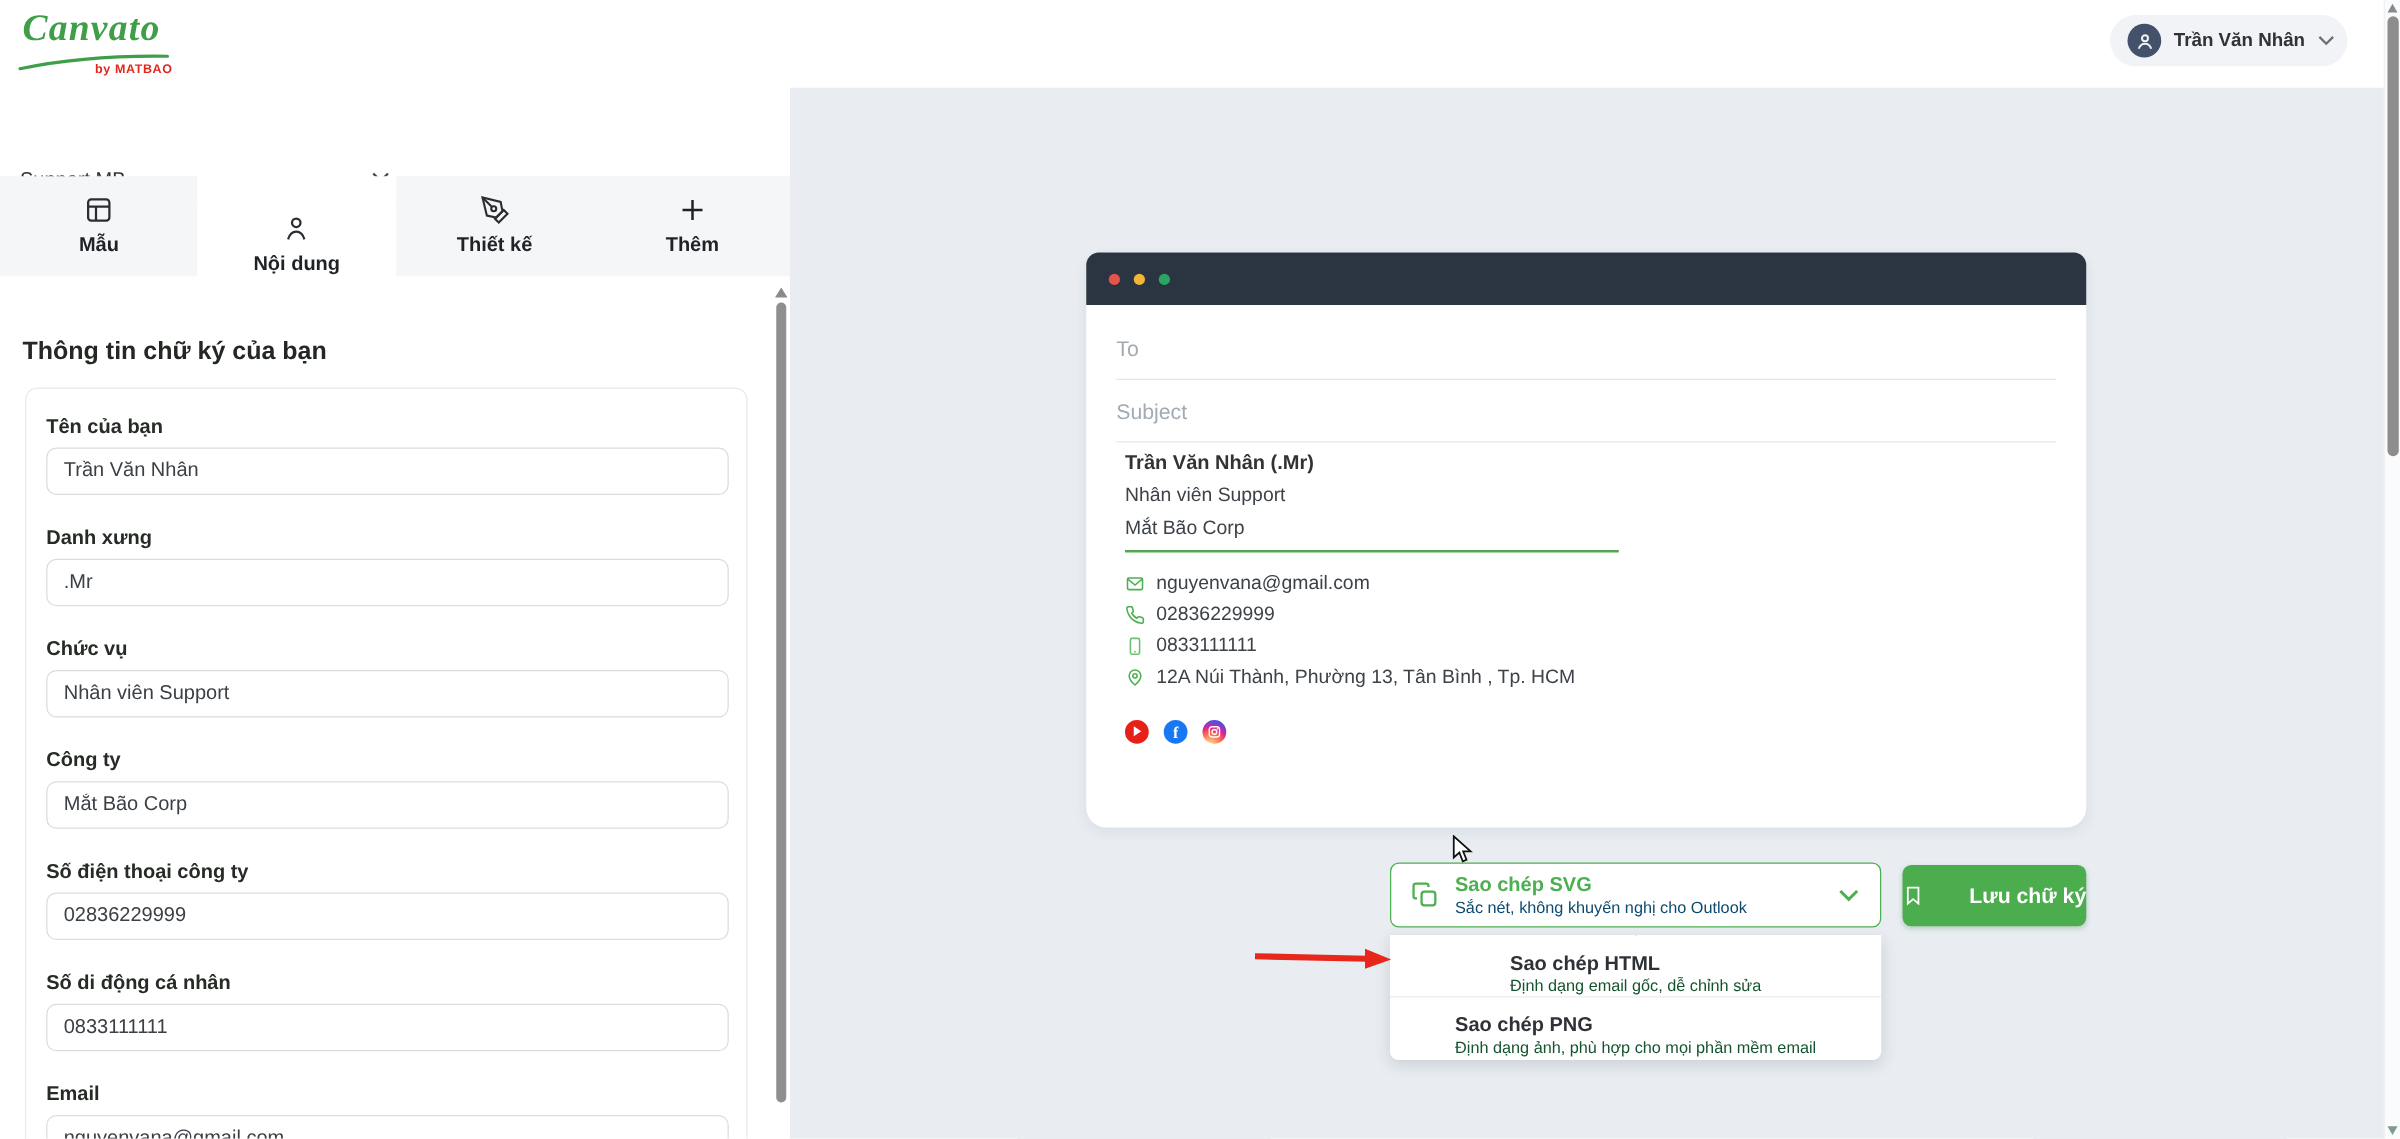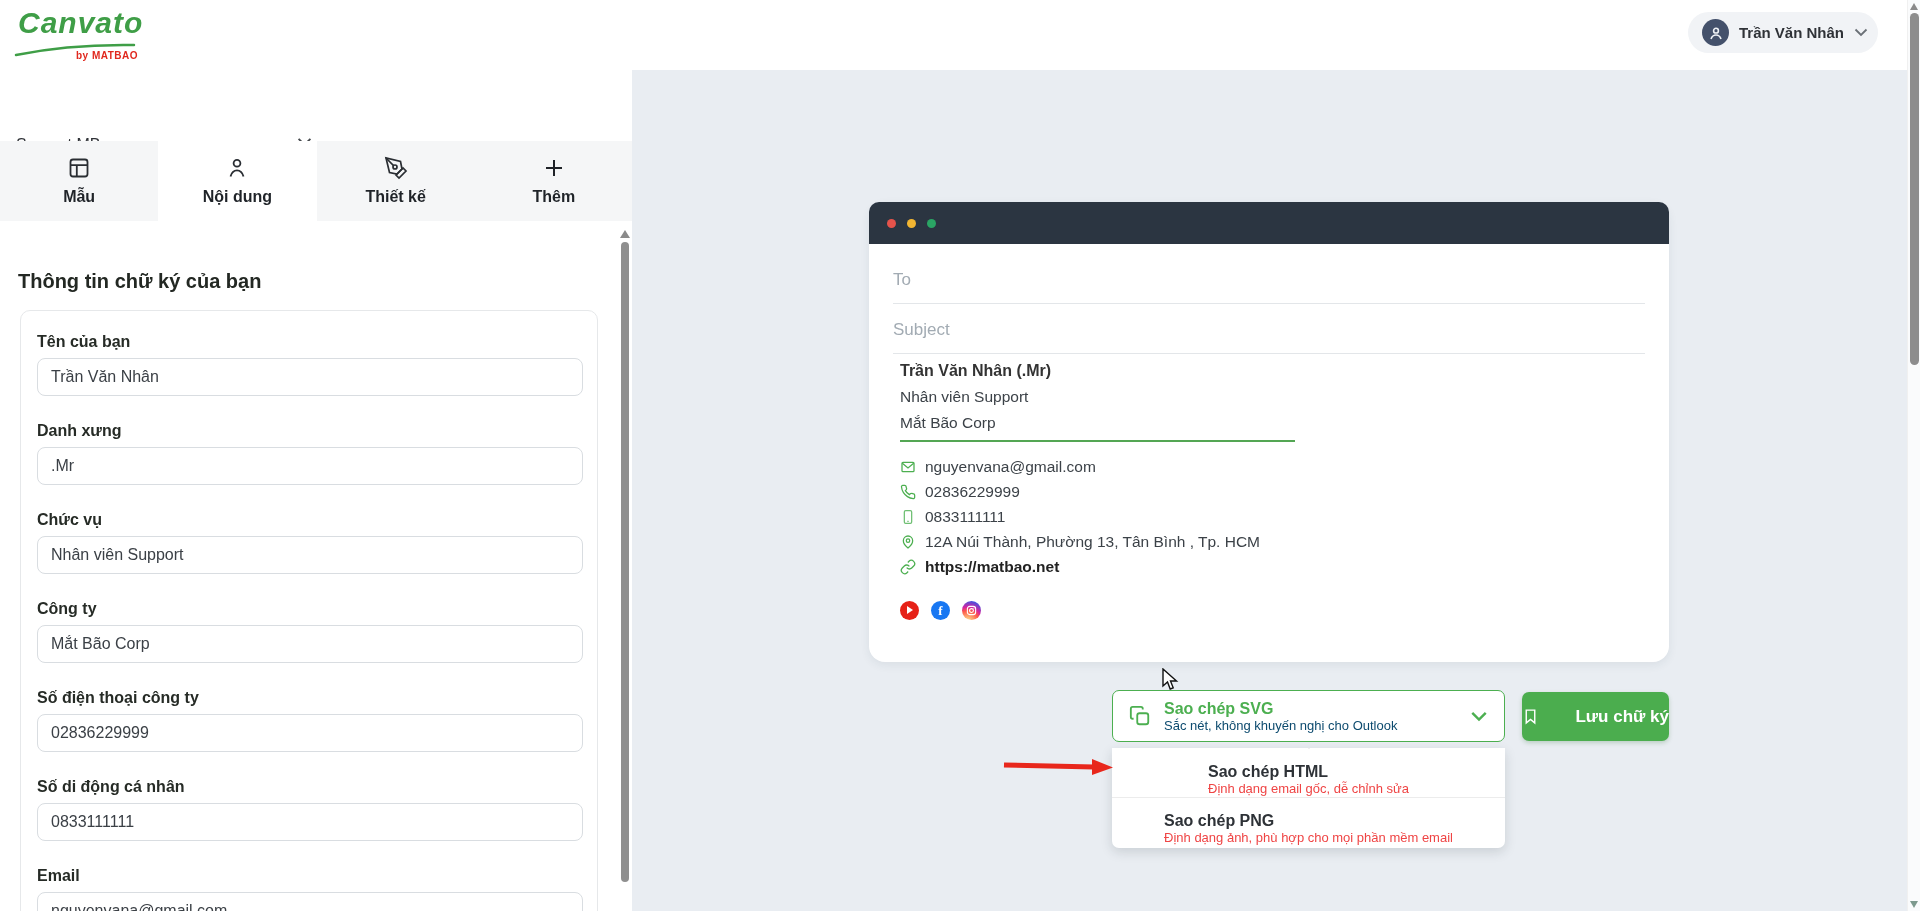--- a/index.html
+++ b/index.html
@@ -2,36 +2,36 @@
 <html><head>
 <meta charset="utf-8">
 <style>
   * { margin:0; padding:0; box-sizing:border-box; }
   html,body { width:1920px; height:911px; overflow:hidden; font-family:"Liberation Sans", sans-serif; background:#fff; }
   .app { position:relative; width:1920px; height:911px; background:#fff; }
 
   
   .header { position:absolute; left:0; top:0; width:1920px; height:70px; background:#fff; z-index:5; }
   .logo { position:absolute; left:18px; top:6px; width:150px; height:58px; cursor:pointer; }
-  .logo-brand { font-family:Liberation Sans, sans-serif; font-style:italic; font-weight:bold; font-size:30px; color:#3f9e47; letter-spacing:1px; }
+  .logo-brand { font-family:Liberation Serif, serif; font-style:italic; font-weight:bold; font-size:30px; color:#3f9e47; letter-spacing:1px; }
   .logo-swoosh { position:absolute; left:-4px; top:36px; }
   .logo-byline { position:absolute; left:58px; top:44px; font-size:10px; font-weight:bold; color:#e0281e; letter-spacing:.5px; }
   .user-chip { position:absolute; left:1688px; top:12px; width:190px; height:41px; background:#f1f3f6; border-radius:21px; display:flex; align-items:center; padding:0 14px; gap:10px; cursor:pointer; }
   .avatar { width:27px; height:27px; border-radius:50%; background:#44516b; display:flex; align-items:center; justify-content:center; flex:0 0 auto; }
   .user-name { font-size:15px; font-weight:bold; color:#2f3237; flex:1; white-space:nowrap; }
   .chev { flex:0 0 auto; }
 
   
   .sidebar { position:absolute; left:0; top:70px; width:632px; height:841px; background:#fff; overflow:hidden; z-index:3; }
   .tpl-select { position:absolute; left:16px; top:15px; width:302px; height:36px; cursor:pointer; border-bottom:1px solid #d8dadc;margin-top:44px; }
   .tpl-select-label { font-size:16px; color:#2f3237; line-height:32px; }
   .tpl-chev { position:absolute; right:6px; top:8px; }
   .tabs { position:absolute; left:0; top:71px; width:633px; height:80px; display:flex; }
   .tab { flex:1; background:#f5f6f7; display:flex; flex-direction:column; align-items:center; justify-content:center; gap:8px; cursor:pointer; }
-  .tab.active { background:#fff; }
+  .tab.active { background:#fff;justify-content:flex-end; }
   .tab-label { font-size:16px; font-weight:bold; color:#1f2328; }
   .panel-title { position:absolute; left:18px; top:200px; font-size:20px; font-weight:bold; color:#232823; }
   .form-card { position:absolute; left:20px; top:240px; width:578px; height:720px; border:1px solid #e6e8ea; border-radius:10px; background:#fff; padding:22px 16px 0 16px; }
   .field { margin-bottom:26px; }
   .field-label { font-size:16px; font-weight:bold; color:#262b26; margin-bottom:7px; }
   .field-input { width:546px; height:38px; border:1px solid #d9dde1; border-radius:8px; padding:0 13px; font-size:16px; color:#3b4046; font-family:"Liberation Sans", sans-serif; background:#fff; outline:none; }
 
   
   .inner-sb-arrow { position:absolute; left:620px; top:160px; width:0; height:0; border-left:5px solid transparent; border-right:5px solid transparent; border-bottom:8px solid #8a8a8a; }
   .inner-sb-thumb { position:absolute; left:621px; top:172px; width:8px; height:640px; background:#8f8f8f; border-radius:4px; cursor:pointer; }
@@ -60,21 +60,21 @@
   
   .copy-btn { position:absolute; left:480px; top:620px; width:393px; height:52px; background:#fff; border:1.5px solid #4caf50; border-radius:7px; display:flex; align-items:center; padding:0 16px; gap:13px; cursor:pointer; }
   .copy-btn-txt { flex:1; }
   .copy-title { font-size:16px; font-weight:bold; color:#4caf50; line-height:19px; }
   .copy-sub { font-size:13px; color:#0c4a6e; line-height:16px; }
   .save-btn { position:absolute; left:890px; top:622px; width:147px; height:49px; background:#4bad4e; border:none; border-radius:7px; display:flex; align-items:center; justify-content:space-between; gap:10px; color:#fff; font-size:17px; font-weight:bold; font-family:"Liberation Sans", sans-serif; cursor:pointer; box-shadow:0 2px 4px rgba(50,120,60,.25); }
   .menu { position:absolute; left:480px; top:678px; width:393px; height:100px; background:#fff; border-radius:0 0 7px 7px; box-shadow:0 4px 12px rgba(30,40,50,.15); }
   .menu-item { height:49px; display:flex; align-items:center; padding:0 16px; gap:13px; cursor:pointer;flex-direction:column; }
   .menu-item + .menu-item { border-top:1px solid #ececec; }
   .menu-title { font-size:16px; font-weight:bold; color:#2e3237; line-height:19px; }
-  .menu-sub { font-size:13px; color:#ef4444; line-height:16px; }
+  .menu-sub { font-size:13px; color:#14532d; line-height:16px; }
 
   .red-arrow { position:absolute; left:370px; top:688px; }
   .cursor { position:absolute; left:528px; top:598px; z-index:9; }
 
   
   .page-sb { position:absolute; right:0; top:0; width:13px; height:911px; background:#fafbfc; border-left:1px solid #f0f0f0; z-index:10; }
   .page-sb-up { position:absolute; left:2px; top:3px; width:0; height:0; border-left:4.5px solid transparent; border-right:4.5px solid transparent; border-bottom:7px solid #8a8a8a; }
   .page-sb-thumb { position:absolute; left:2px; top:13px; width:9px; height:352px; background:#8d8d8d; border-radius:5px; cursor:pointer; }
   .page-sb-down { position:absolute; left:2px; bottom:3px; width:0; height:0; border-left:4.5px solid transparent; border-right:4.5px solid transparent; border-top:7px solid #7d9a8e; }
 </style>
@@ -218,27 +218,20 @@
               <path d="M11 18.5h2"></path>
             </svg>
           <span>0833111111</span>
         </div>
         <div class="contact-row">
           <svg width="16" height="16" viewBox="0 0 24 24" fill="none" stroke="#4caf50" stroke-width="1.9">
               <path d="M12 21s-7-5.6-7-11a7 7 0 0 1 14 0c0 5.4-7 11-7 11z"></path>
               <circle cx="12" cy="10" r="2.6"></circle>
             </svg>
           <span>12A Núi Thành, Phường 13, Tân Bình , Tp. HCM</span>
-        </div>
-        <div class="contact-row bold">
-          <svg width="16" height="16" viewBox="0 0 24 24" fill="none" stroke="#4caf50" stroke-width="1.9">
-              <path d="M10 13a5 5 0 0 0 7.54.54l3-3a5 5 0 0 0-7.07-7.07l-1.72 1.71"></path>
-              <path d="M14 11a5 5 0 0 0-7.54-.54l-3 3a5 5 0 0 0 7.07 7.07l1.71-1.71"></path>
-            </svg>
-          <span>https://matbao.net</span>
         </div>
 
         <div class="socials">
           <span class="soc soc-yt"></span>
           <span class="soc soc-fb">f</span>
           <span class="soc soc-ig">
             <svg width="11" height="11" viewBox="0 0 24 24" fill="none" stroke="#fff" stroke-width="2.4">
                 <rect x="3" y="3" width="18" height="18" rx="5"></rect>
                 <circle cx="12" cy="12" r="4.2"></circle>
                 <circle cx="17.4" cy="6.6" r="1.3" fill="#fff" stroke="none"></circle>

